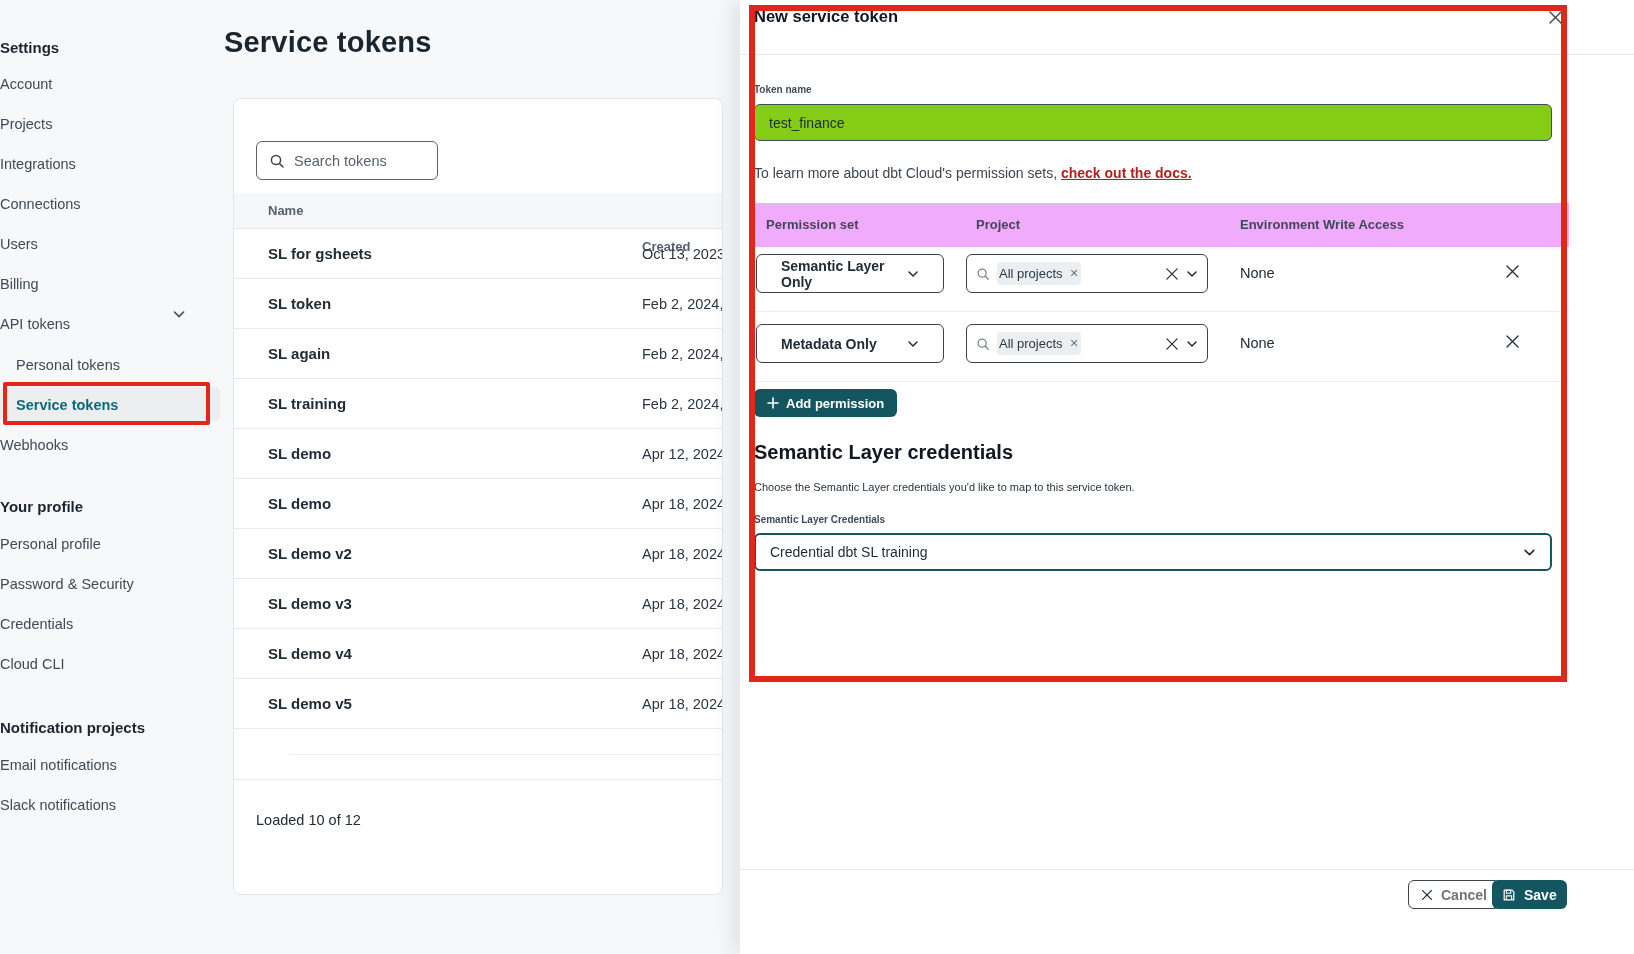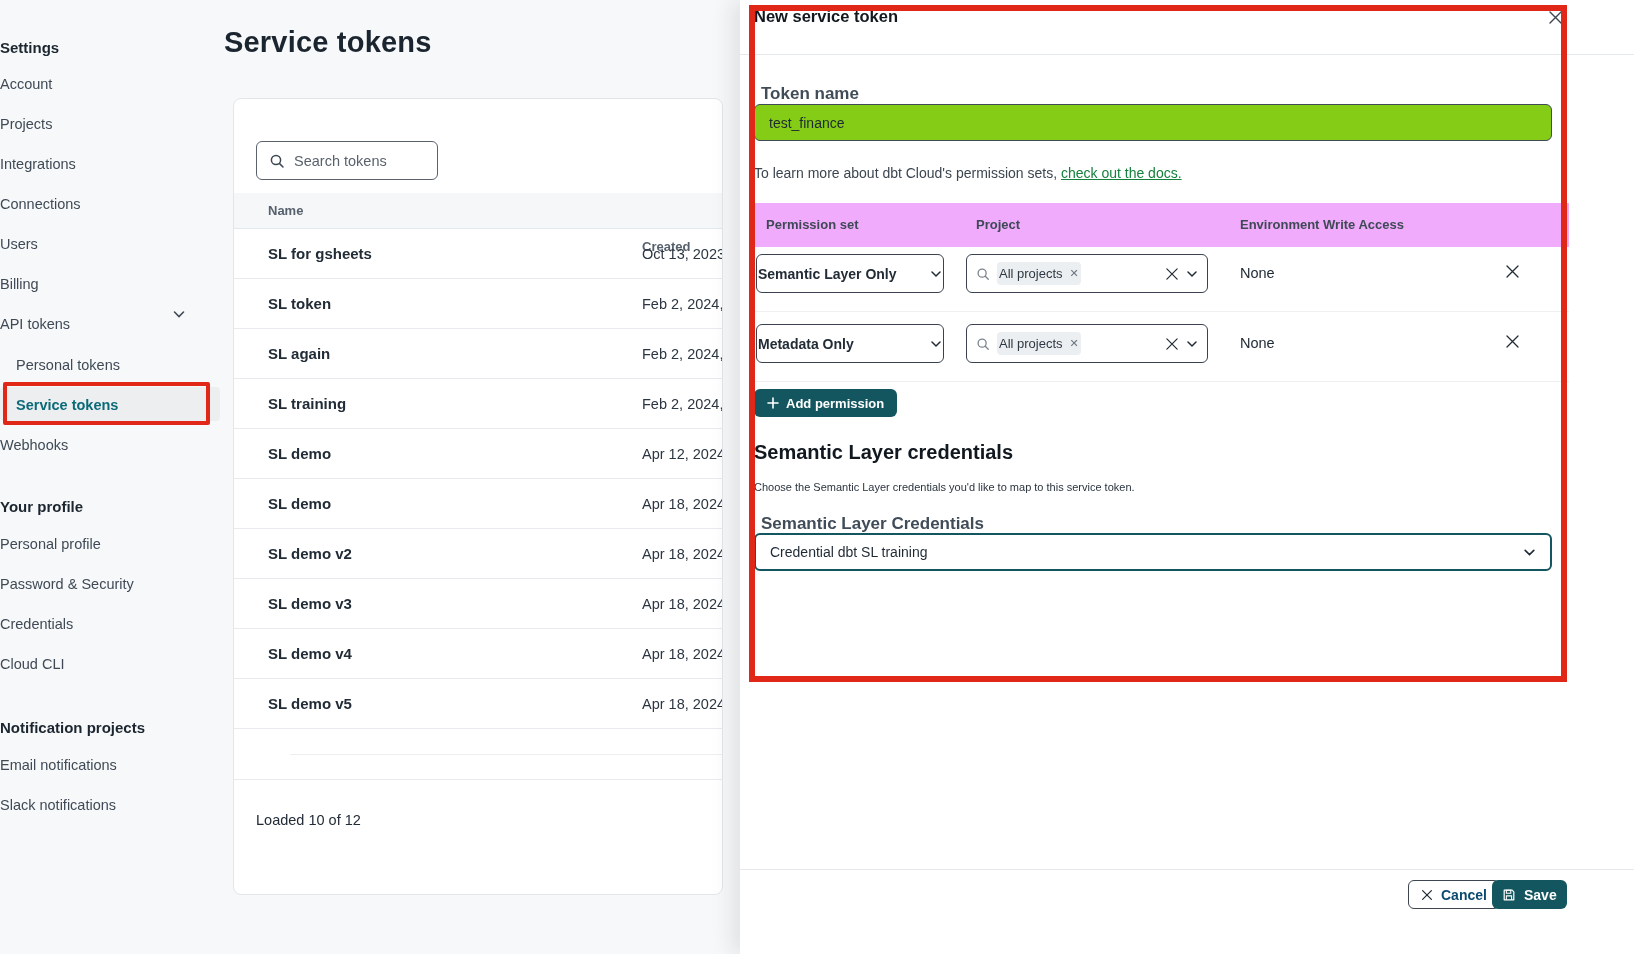--- a/index.html
+++ b/index.html
@@ -30,48 +30,48 @@
   .trow .cr { position:absolute; left:408px; top:17px; font-size:14.5px; color:#2c3642; white-space:nowrap; }
   .stub1 { position:relative; height:26px; } .stub1:after { content:""; position:absolute; left:56px; right:0; bottom:0; border-bottom:1px solid #eceef0; }
   .stub2 { position:relative; height:25px; border-bottom:1px solid #e8eaed; }
   .loaded { position:absolute; left:22px; top:713px; font-size:14.5px; color:#222c37; }
 
   
   .drawer { position:absolute; left:740px; top:0; width:894px; height:954px; background:#fff; box-shadow:-8px 0 20px rgba(20,30,40,.10); }
   .drawer-title { position:absolute; left:14px; top:7px; font-size:16.5px; font-weight:700; color:#12181f; }
   .drawer-close { position:absolute; left:804px; top:6px; width:22px; height:22px; color:#3c4550; cursor:pointer; display:flex; align-items:center; justify-content:center; }
   .hr { position:absolute; left:0; width:894px; border-top:1px solid #e7eaec; }
-  .lbl { position:absolute; font-size:17px; font-weight:700; color:#414c59;margin-left:7px; }
+  .lbl { position:absolute; font-size:10px; font-weight:700; color:#414c59; }
   .t-input { position:absolute; left:14px; top:104px; width:798px; height:37px; border:1px solid #414b57; border-radius:6px; background:#84cc16; display:flex; align-items:center; padding:0 14px; font-size:14px; color:#1f2933; }
   .docs { position:absolute; left:14px; top:165px; font-size:14px; color:#3c4650; }
-  .docs a { color:#15803d; font-weight:400; text-decoration:underline; cursor:pointer; }
+  .docs a { color:#b91c1c; font-weight:700; text-decoration:underline; cursor:pointer; }
 
   .perm-head { position:absolute; left:9px; top:203px; width:820px; height:44px; background:#f0abfc; }
   .perm-head span { position:absolute; top:14px; font-size:13px; font-weight:600; color:#3f4956; }
   .ph-set { left:17px; } .ph-proj { left:227px; } .ph-env { left:491px; }
 
   .perm-row { position:absolute; left:9px; width:820px; height:70px; border-bottom:1px solid #eef0f2; }
-  .sel { position:absolute; left:7px; top:12px; width:188px; height:39px; border:1.5px solid #39424e; border-radius:6px; background:#fff; display:flex; align-items:center; justify-content:space-between; padding:0 1px; cursor:pointer; }
+  .sel { position:absolute; left:7px; top:12px; width:188px; height:39px; border:1.5px solid #39424e; border-radius:6px; background:#fff; display:flex; align-items:center; justify-content:space-between; padding:0 24px; cursor:pointer; }
   .sel .sv { font-size:14px; font-weight:700; color:#222c36; }
   .proj { position:absolute; left:217px; top:12px; width:242px; height:39px; border:1.5px solid #39424e; border-radius:6px; background:#fff; display:flex; align-items:center; padding:0 9px; gap:7px; cursor:pointer; }
   .chip { background:#eceff1; border-radius:4px; height:23px; display:flex; align-items:center; gap:7px; padding:0 2px; font-size:13px; color:#2e3842; }
   .chip .cx { font-size:11px; color:#6b757f; cursor:pointer; }
   .proj .clr { margin-left:auto; color:#222c36; cursor:pointer; display:flex; }
   .proj .pchev { color:#222c36; display:flex; cursor:pointer; }
   .none { position:absolute; left:491px; top:23px; font-size:14.5px; color:#222c37; }
   .rowx { position:absolute; left:756px; top:22px; color:#222c36; cursor:pointer; display:flex; }
 
   .add-btn { position:absolute; left:14px; top:389px; height:28px; padding:0 13px; background:#14565f; color:#fff; border:none; border-radius:6px; font-size:13px; font-weight:600; font-family:"Liberation Sans",sans-serif; display:flex; align-items:center; gap:7px; cursor:pointer; }
   .sl-head { position:absolute; left:14px; top:441px; font-size:20px; font-weight:700; color:#12181f; }
   .sl-desc { position:absolute; left:14px; top:481px; font-size:11px; color:#2a343f; }
   .cred-sel { position:absolute; left:14px; top:533px; width:798px; height:38px; border:2px solid #14565f; border-radius:6px; background:#fff; display:flex; align-items:center; justify-content:space-between; padding:0 14px; cursor:pointer; }
   .cred-sel .sv { font-size:14px; color:#1f2933; }
 
   .footer-bar { position:absolute; left:0; top:869px; width:894px; border-top:1px solid #e7eaec; }
-  .btn-cancel { position:absolute; left:668px; top:880px; height:29px; padding:0 12px; background:#fff; border:1.5px solid #3c4550; border-radius:6px; font-size:14px; font-weight:600; color:#0c4a6e; font-family:"Liberation Sans",sans-serif; display:flex; align-items:center; gap:8px; cursor:pointer;text-align:center; }
+  .btn-cancel { position:absolute; left:668px; top:880px; height:29px; padding:0 12px; background:#fff; border:1.5px solid #3c4550; border-radius:6px; font-size:14px; font-weight:600; color:#737373; font-family:"Liberation Sans",sans-serif; display:flex; align-items:center; gap:8px; cursor:pointer;text-align:center; }
   .btn-save { position:absolute; left:752px; top:880px; height:29px; padding:0 10px; background:#14565f; border:none; border-radius:6px; font-size:14px; font-weight:600; color:#fff; font-family:"Liberation Sans",sans-serif; display:flex; align-items:center; gap:8px; cursor:pointer; }
 
   
   .anno { position:absolute; border:6px solid #e02718; pointer-events:none; z-index:50; }
   .anno-sidebar { left:3px; top:382px; width:207px; height:43px; border-width:4px; border-radius:2px; }
   .anno-drawer { left:749px; top:5px; width:818px; height:677px; }
 
   svg { display:block; }
 </style>
 </head>

